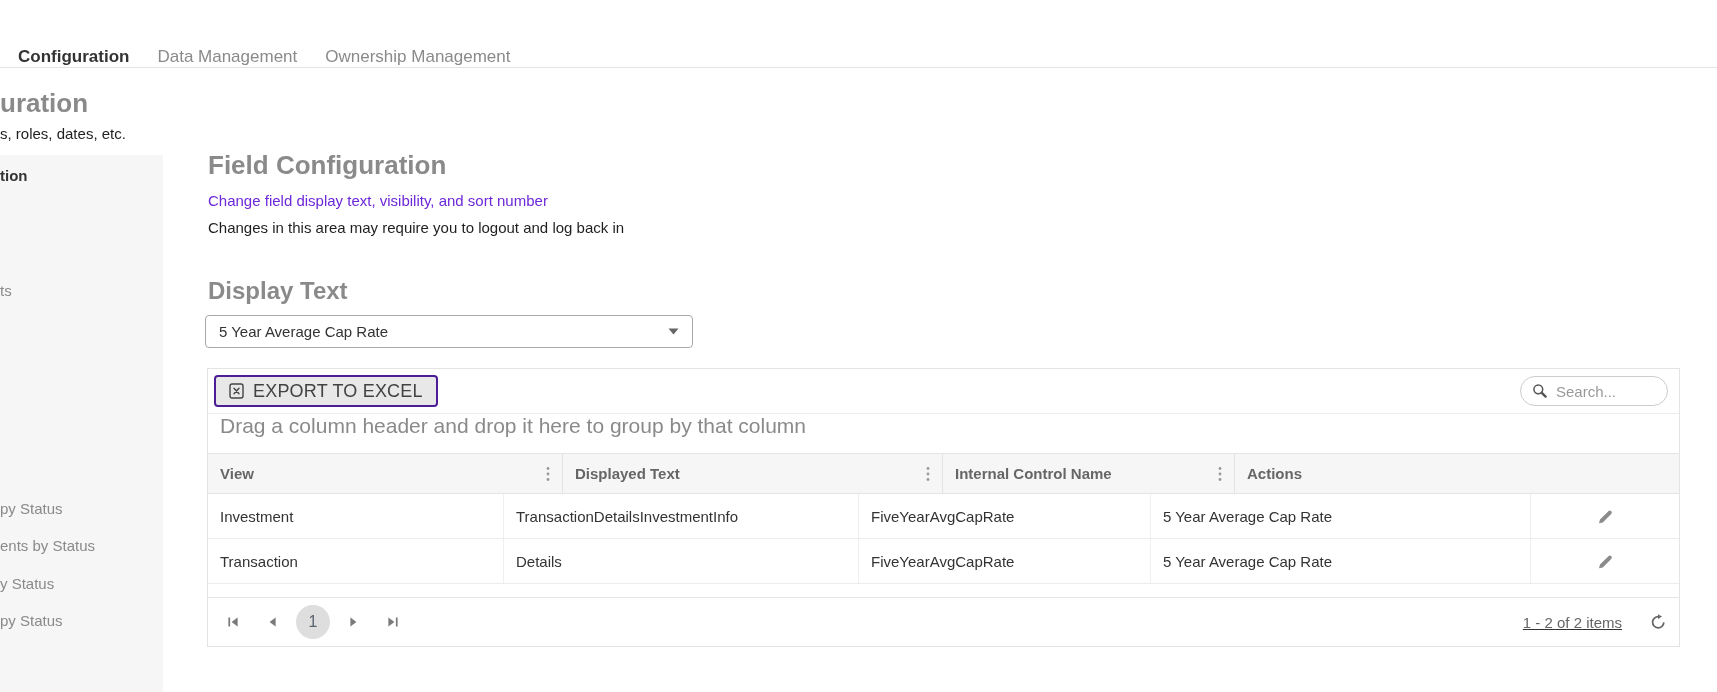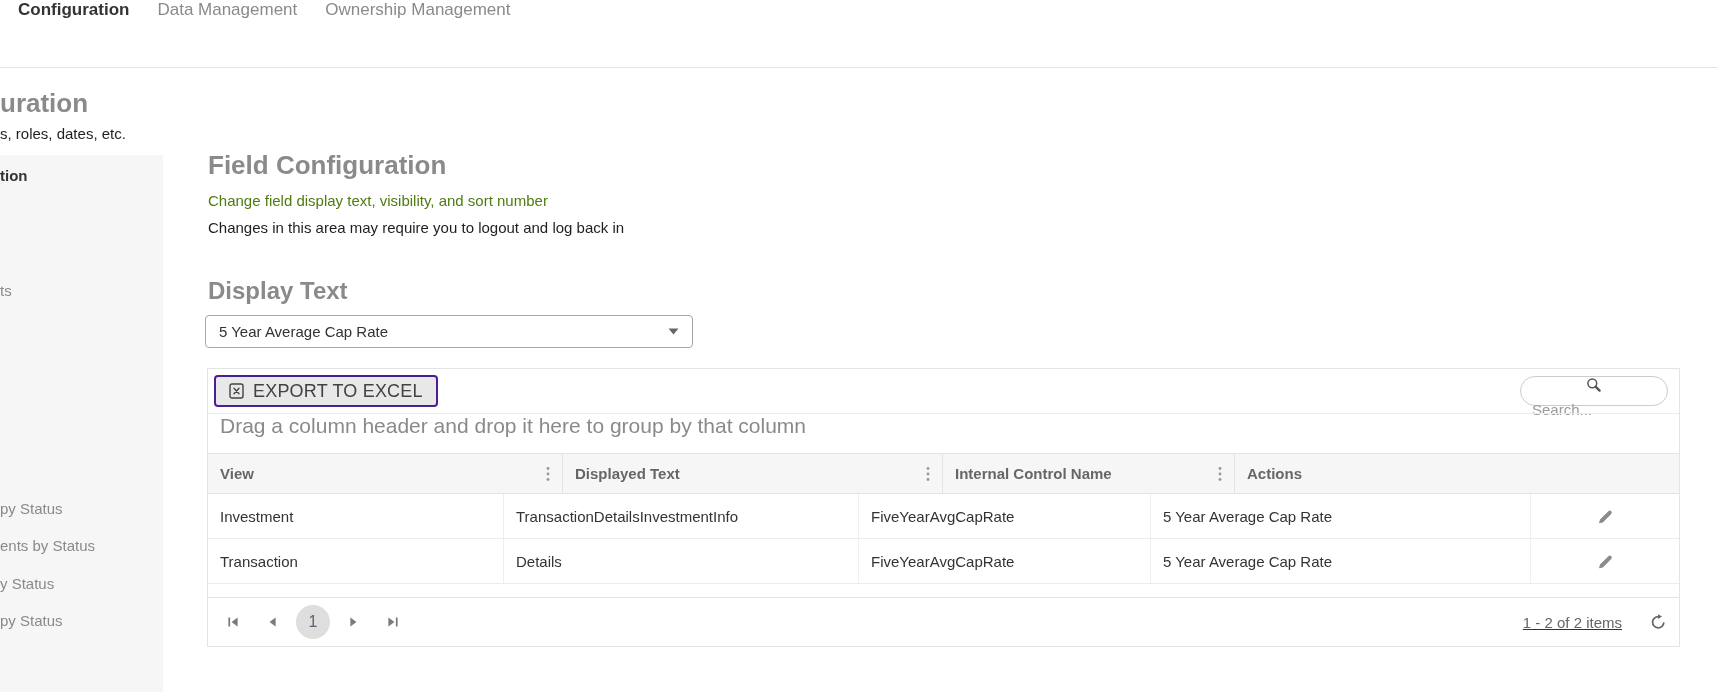--- a/index.html
+++ b/index.html
@@ -9,37 +9,37 @@
     font-family: "Liberation Sans", "DejaVu Sans", sans-serif;
     background: #ffffff;
     color: #333;
     overflow: hidden;
   }
 
   
   .topnav {
     position: absolute; top: 0; left: 0; right: 0; height: 68px;
     border-bottom: 1px solid #e4e4e4;
-    display: flex; align-items: flex-start; padding-left: 18px; gap: 28px;
+    display: flex; align-items: flex-end; padding-left: 18px; gap: 28px;
     background: #fff;
   }
   .topnav .tab { font-size: 17px; color: #8a8a8a; cursor: pointer; }
   .topnav .tab.active { color: #333; font-weight: bold; }
 
   
   .sidebar-panel { position: absolute; left: 0; top: 155px; width: 163px; bottom: 0; background: #f6f6f6; }
   .sb-heading { position: absolute; left: 0; top: 88px; font-size: 26px; font-weight: bold; color: #8a8a8a; white-space: nowrap; }
   .sb-sub { position: absolute; left: 0; top: 125px; font-size: 15px; color: #1f1f1f; white-space: nowrap; }
   .sb-selected { position: absolute; left: 0; top: 167px; font-size: 15px; font-weight: bold; color: #333; z-index: 2; }
   .sb-mid { position: absolute; left: 0; top: 282px; font-size: 15px; color: #8a8a8a; z-index: 2; }
   .sb-item { position: absolute; left: 0; font-size: 15px; color: #8a8a8a; z-index: 2; white-space: nowrap; cursor: pointer; }
 
   
   .page-title { position: absolute; left: 208px; top: 150px; font-size: 26px; font-weight: bold; color: #8a8a8a; }
-  .desc1 { position: absolute; left: 208px; top: 192px; font-size: 15px; color: #4d7c0f; }
+  .desc1 { position: absolute; left: 208px; top: 192px; font-size: 15px; color: #6d28d9; }
   .desc2 { position: absolute; left: 208px; top: 219px; font-size: 15px; color: #1f1f1f; }
   .section-title { position: absolute; left: 208px; top: 277px; font-size: 24px; font-weight: bold; color: #8a8a8a; }
 
   .dropdown {
     position: absolute; left: 205px; top: 315px; width: 488px; height: 33px;
     border: 1px solid #a8a8a8; border-radius: 4px; background: #fff;
     display: flex; align-items: center; justify-content: space-between;
     padding: 0 13px; font-size: 15px; color: #333; cursor: pointer;
   }
 
@@ -50,21 +50,21 @@
     display: flex; flex-direction: column;
   }
   .toolbar { height: 44px; flex: 0 0 44px; display: flex; align-items: center; justify-content: space-between; padding: 0 11px 0 6px; }
   .export-btn {
     height: 32px; background: #e8e8e8; border: 2px solid #4c1d95; border-radius: 4px;
     display: flex; align-items: center; gap: 9px; padding: 0 13px;
     font-size: 18px; color: #424242; letter-spacing: 0.2px; cursor: pointer; white-space: nowrap;
   }
   .search-pill {
     width: 148px; height: 30px; border: 1px solid #cccccc; border-radius: 16px;
-    display: flex; align-items: center; gap: 8px; padding: 0 11px; background: #fff; flex-direction: column;
+    display: flex; align-items: center; gap: 8px; padding: 0 11px; background: #fff;
   }
   .search-pill input {
     border: none; outline: none; width: 100%; font-size: 15px; color: #555;
     font-family: inherit; background: transparent;
   }
   .search-pill input::placeholder { color: #999; }
 
   .group-row {
     height: 41px; flex: 0 0 41px; border-top: 1px solid #ececec; border-bottom: 1px solid #e4e4e4;
     display: flex; align-items: flex-start; padding-left: 12px; font-size: 21px; color: #8a8a8a;

